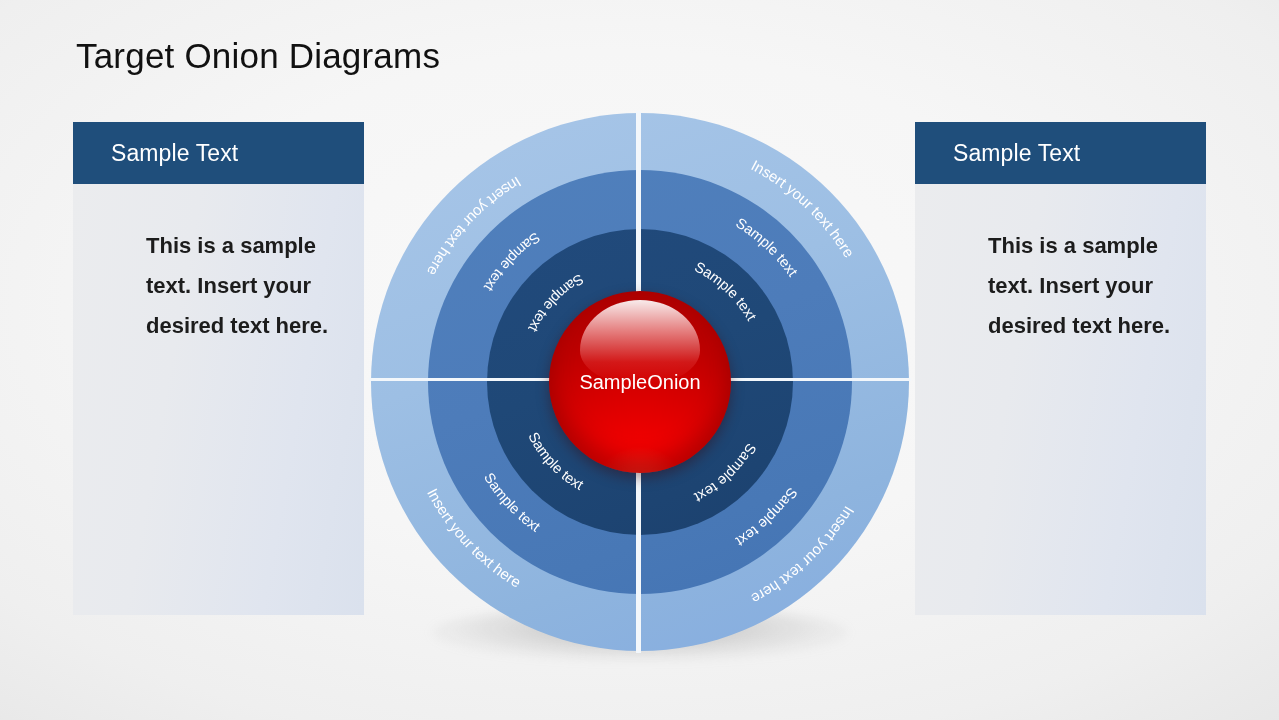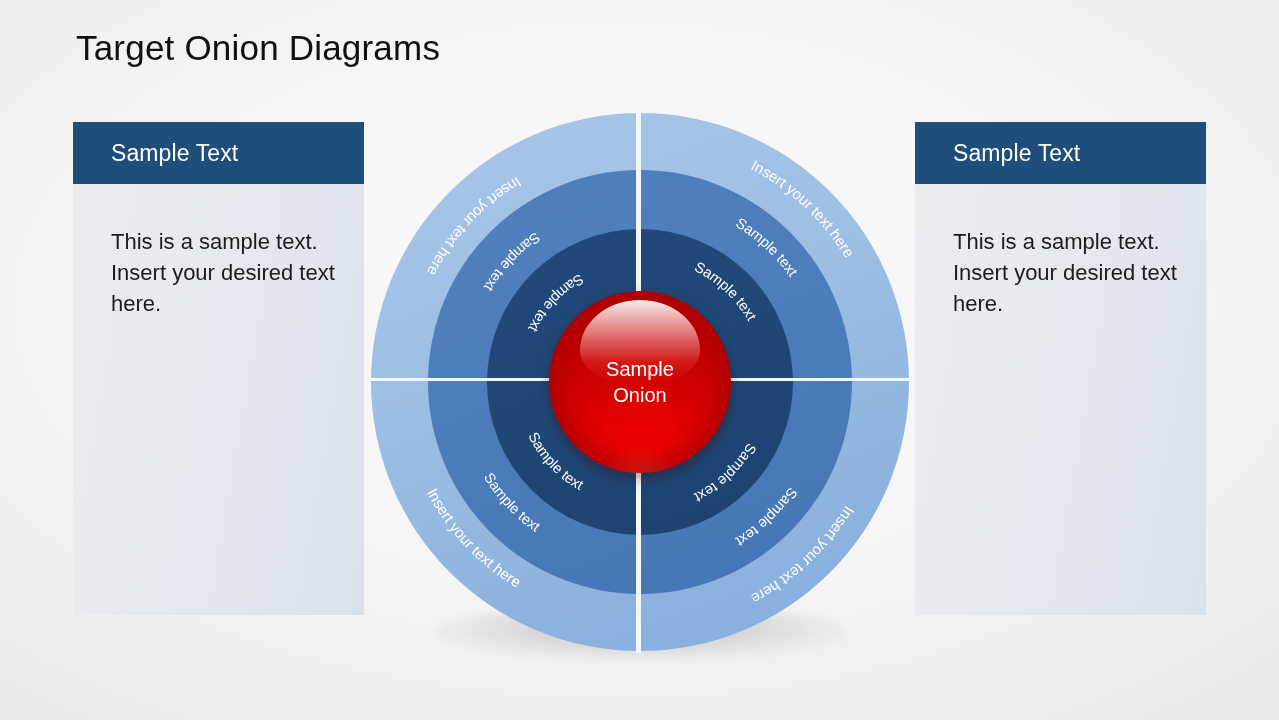--- a/index.html
+++ b/index.html
@@ -25,21 +25,21 @@
         #efefef 68%,
         #e6e6e6 88%,
         #e0e0e0 100%);
     overflow: hidden;
   }
 
   
   #page-title {
     position: absolute;
     left: 76px;
-    top: 28px;
+    top: 36px;
     font-size: 35px;
     font-weight: 400;
     color: #111111;
     letter-spacing: 0.2px;
     white-space: nowrap;
   }
 
   
   .side-panel {
     position: absolute;
@@ -67,23 +67,24 @@
   }
 
   .panel-body {
     height: 431px;
     background: linear-gradient(100deg, #ebecee 0%, #e8eaee 35%, #e0e5ef 72%, #dae1ed 100%);
     box-sizing: border-box;
     padding: 42px 24px 0 38px;
   }
   .panel-body-text {
     font-size: 22px;
-    line-height: 31px;
+    line-height: 40px;
     color: #1c1c1c;
-    font-weight: 400;
+    font-weight: 700;
+    margin-left: 35px;
   }
 
   
   #onion-wrap {
     position: absolute;
     left: 371px;
     top: 113px;
     width: 538px;
     height: 538px;
   }
@@ -165,21 +166,21 @@
         rgba(255,200,200,0.62) 38%,
         rgba(255,110,110,0.22) 74%,
         rgba(255,60,60,0.00) 100%);
     pointer-events: none;
   }
   #core-label {
     position: absolute;
     left: 0; top: 0;
     width: 100%; height: 100%;
     display: flex;
-    flex-direction: column;
+    flex-direction: row;
     align-items: center;
     justify-content: center;
     color: #ffffff;
     font-size: 20px;
     line-height: 26px;
     text-align: center;
     z-index: 3;
   }
 
   

